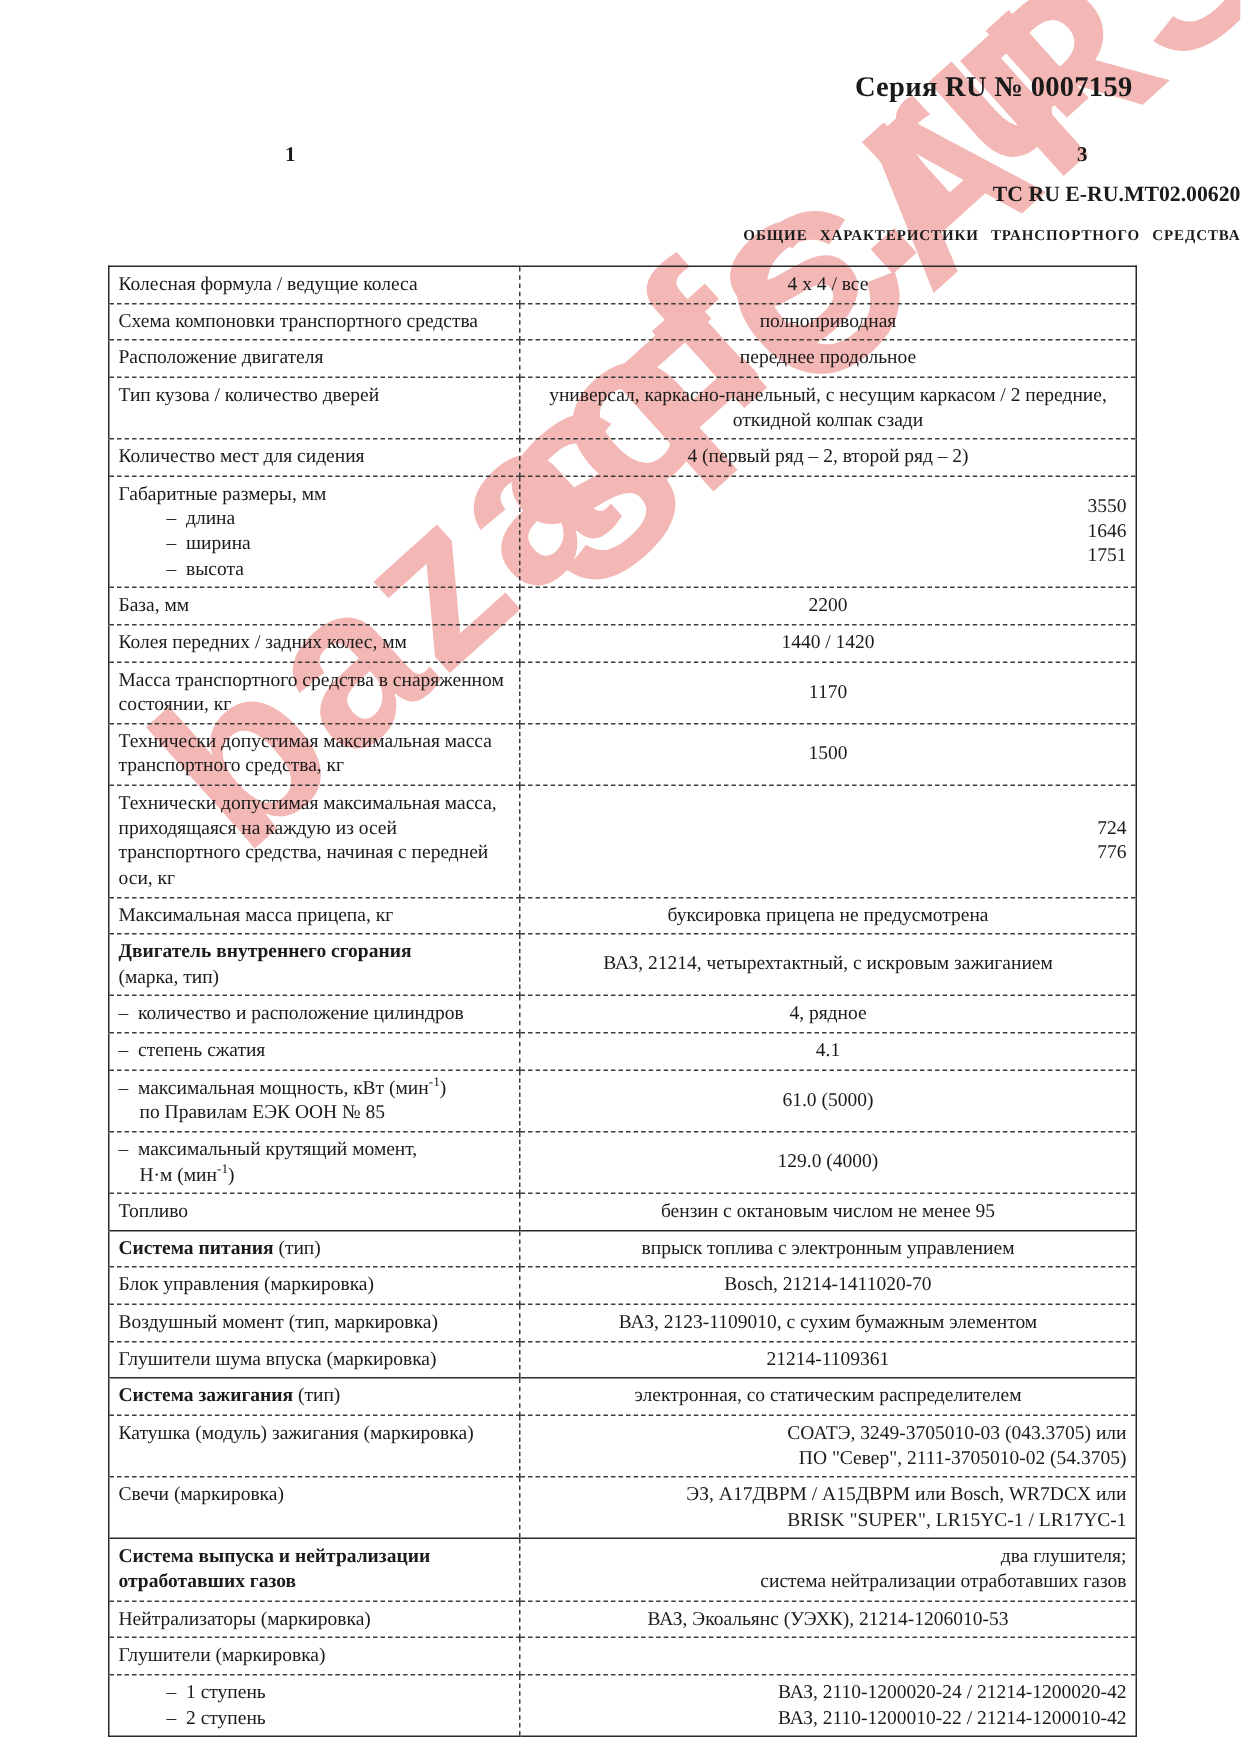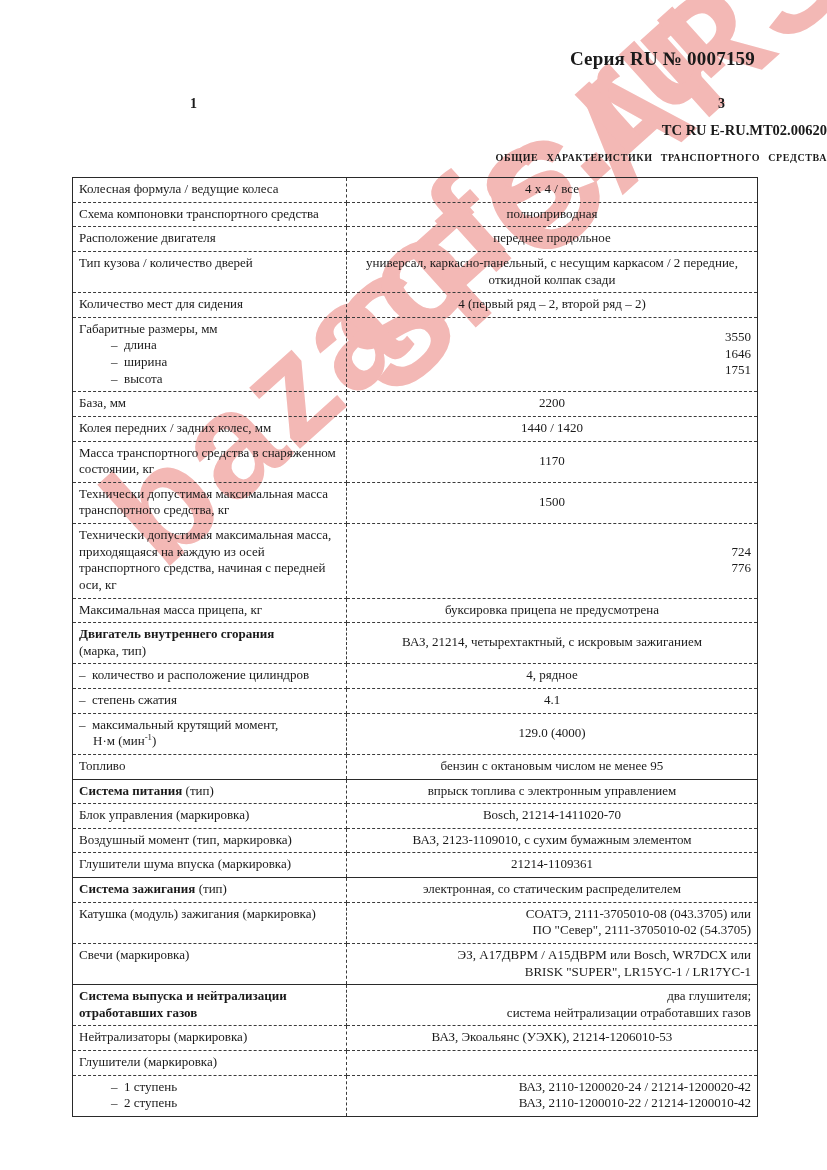--- a/index.html
+++ b/index.html
@@ -246,20 +246,26 @@
           <td class="val">4, рядное</td>
         </tr>
         <tr>
           <td>
             <span class="dash-item">степень сжатия</span>
           </td>
           <td class="val">4.1</td>
         </tr>
         <tr>
           <td>
+            <span class="dash-item">максимальная мощность, кВт (мин<sup>-1</sup>)<span class="cont">по Правилам ЕЭК ООН № 85</span></span>
+          </td>
+          <td class="val">61.0 (5000)</td>
+        </tr>
+        <tr>
+          <td>
             <span class="dash-item">максимальный крутящий момент,<span class="cont">Н·м (мин<sup>-1</sup>)</span></span>
           </td>
           <td class="val">129.0 (4000)</td>
         </tr>
         <tr>
           <td>Топливо</td>
           <td class="val">бензин с октановым числом не менее 95</td>
         </tr>
         <tr class="sec-top">
           <td><span class="bold">Система питания</span> (тип)</td>
@@ -277,21 +283,21 @@
           <td>Глушители шума впуска (маркировка)</td>
           <td class="val">21214-1109361</td>
         </tr>
         <tr class="sec-top">
           <td><span class="bold">Система зажигания</span> (тип)</td>
           <td class="val">электронная, со статическим распределителем</td>
         </tr>
         <tr>
           <td>Катушка (модуль) зажигания (маркировка)</td>
           <td class="val">
-            <span class="vline">СОАТЭ, 2111-3705010-08 (043.3705) или</span>
+            <span class="vline">СОАТЭ, 3249-3705010-03 (043.3705) или</span>
             <span class="vline">ПО "Север", 2111-3705010-02 (54.3705)</span>
           </td>
         </tr>
         <tr>
           <td>Свечи (маркировка)</td>
           <td class="val">
             <span class="vline">ЭЗ, А17ДВРМ / А15ДВРМ или Bosch, WR7DCX или</span>
             <span class="vline">BRISK "SUPER", LR15YC-1 / LR17YC-1</span>
           </td>
         </tr>

